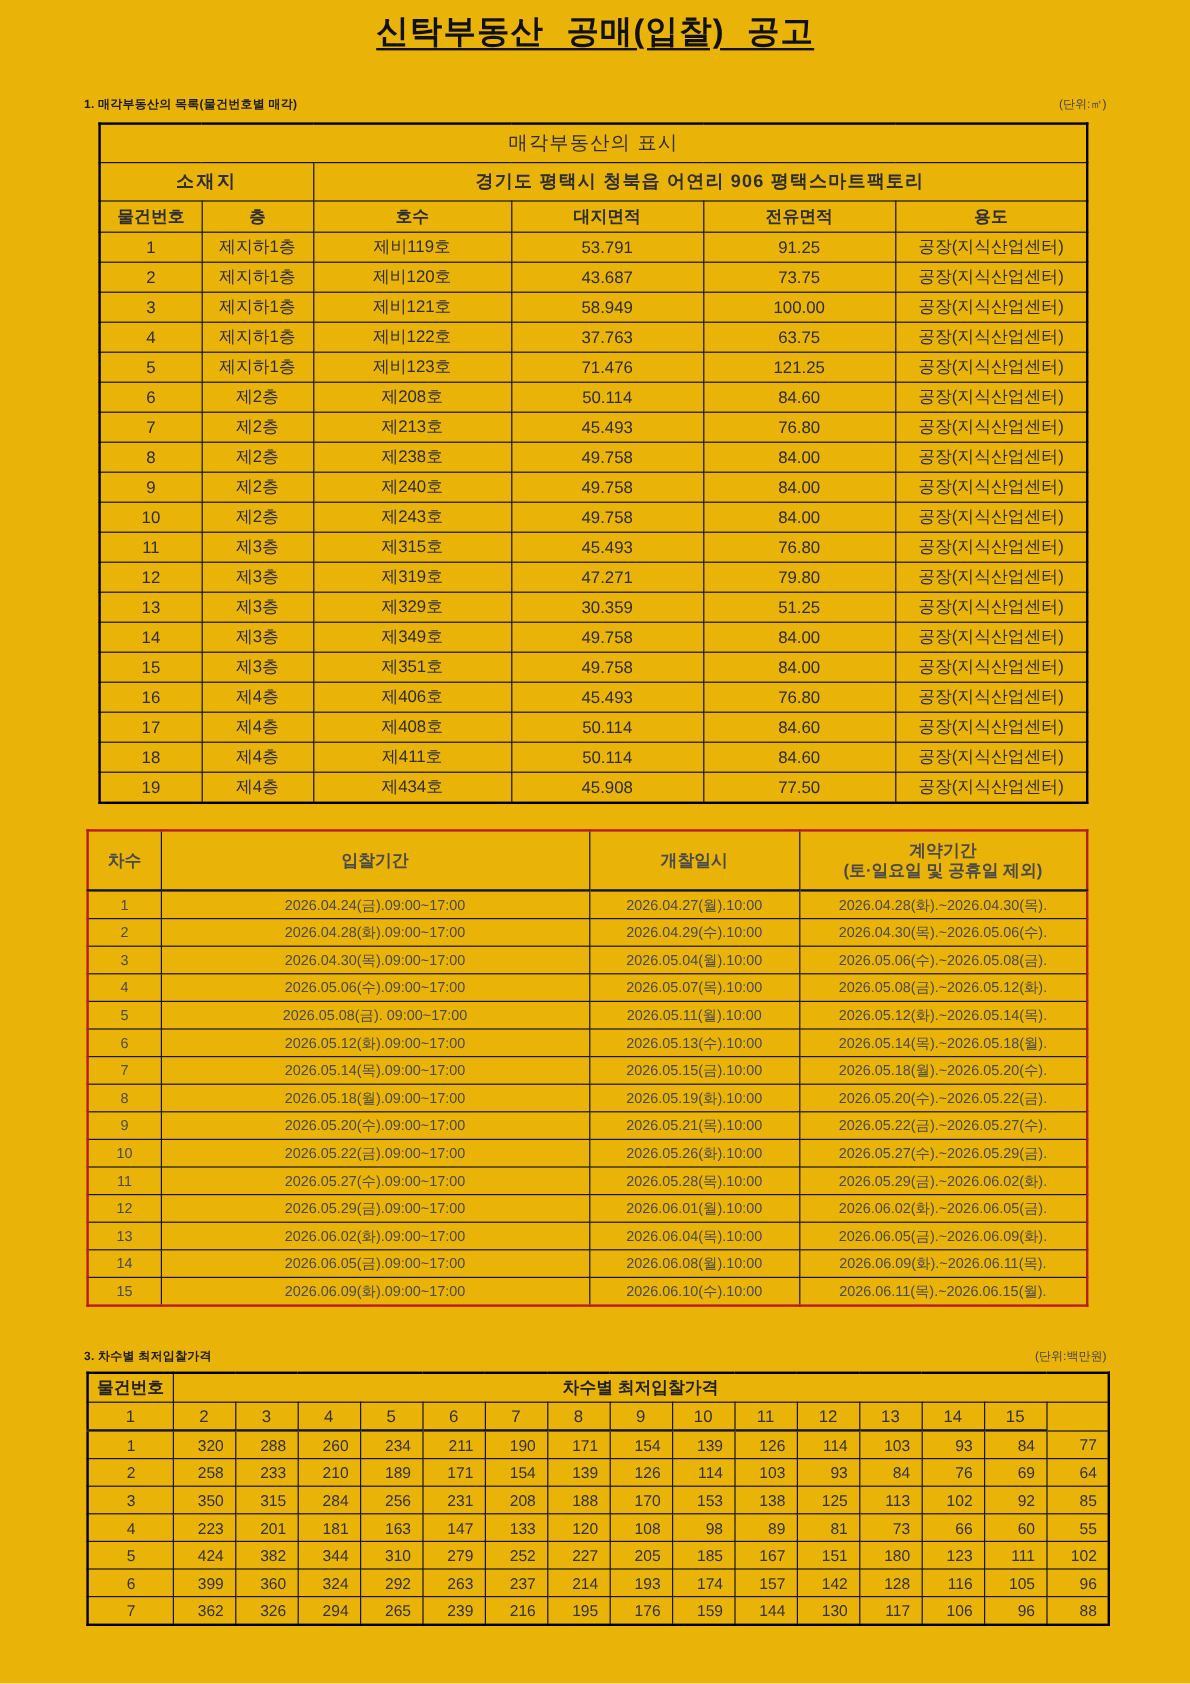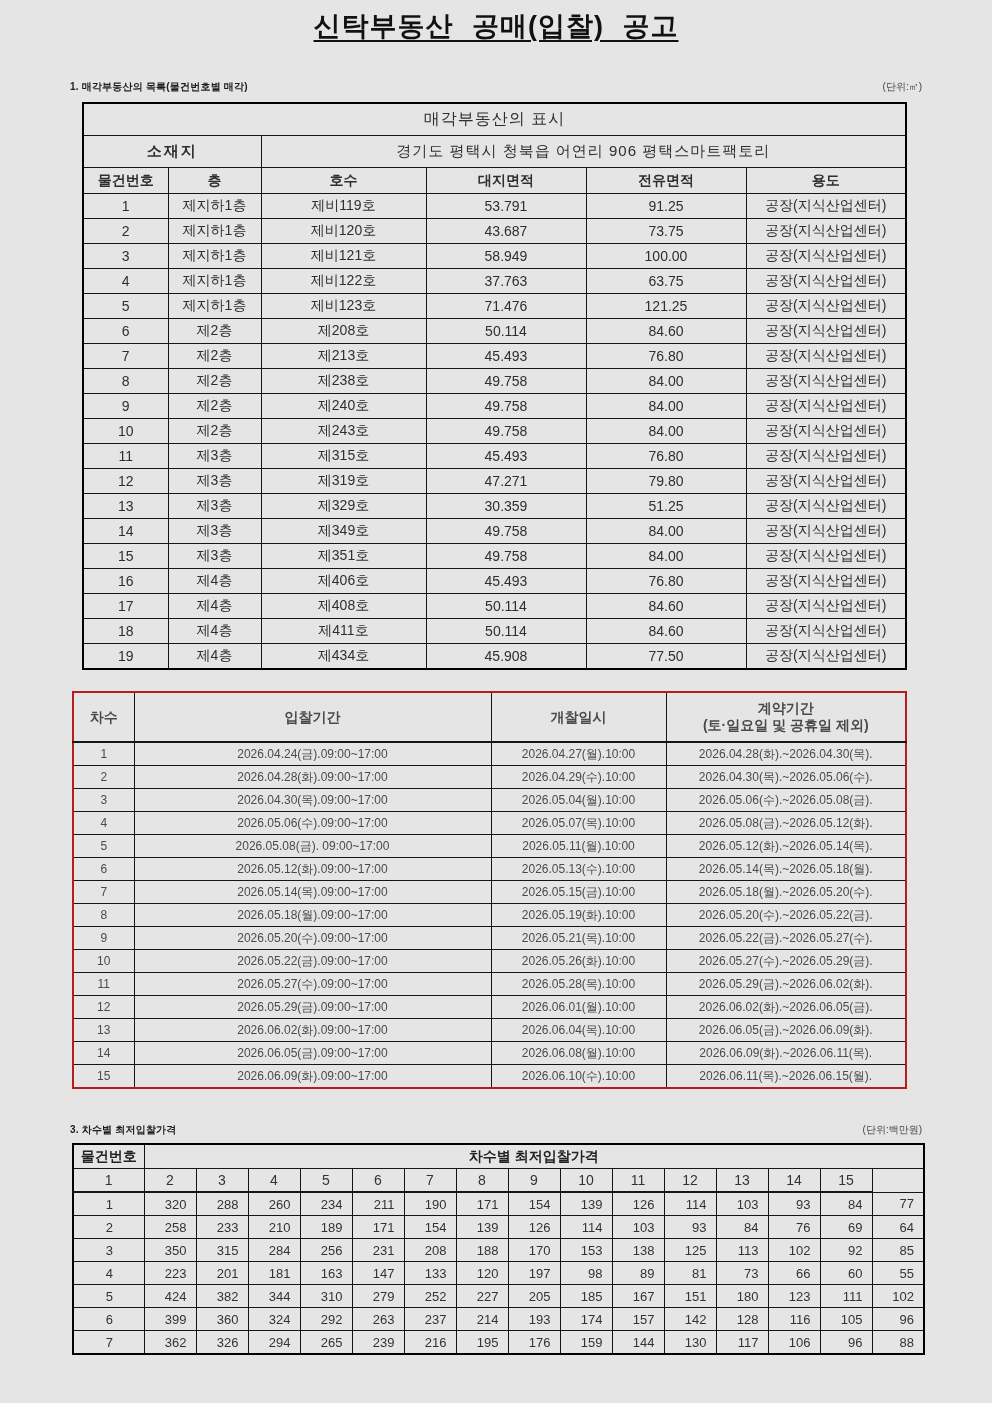--- a/index.html
+++ b/index.html
@@ -1,17 +1,17 @@
 <!DOCTYPE html>
 <html lang="ko"><head>
 <meta charset="utf-8">
 <style>
   html,body { margin:0; padding:0; background:#fff; }
   .page {
-    position:relative; width:992px; height:1403px; background:#e5e5e5;
+    position:relative; width:992px; height:1403px; background:#eab308;
     font-family:"Liberation Sans","DejaVu Sans",sans-serif; color:#222;
     overflow:hidden;
   }
   
   .doc-title { margin-top:8px; text-align:center; }
   .doc-title span {
     font-size:27px; font-weight:bold; color:#111;
     text-decoration:underline; text-decoration-thickness:2px; text-underline-offset:5px;
     word-spacing:10px; letter-spacing:1px;
   }
@@ -27,21 +27,21 @@
   .sec-unit { font-size:10px; color:#444; font-weight:normal; }
   
   table { border-collapse:collapse; table-layout:fixed; }
   td { border:1px solid #151515; overflow:hidden; white-space:nowrap; text-align:center; }
   .thick-b td { border-bottom-width:2px; }
   
   .t1 { margin:8px 0 0 82px; width:823px; border:2px solid #000; }
   .t1 .title-row td { height:29px; font-size:16px; font-weight:normal; letter-spacing:1px; }
   .t1 .loc-row td { height:29px; font-size:15px; }
   .t1 .loc-row .loc-label { font-weight:bold; letter-spacing:2px; }
-  .t1 .loc-row .loc-value { letter-spacing:1px; }
+  .t1 .loc-row .loc-value { letter-spacing:1px;font-weight:bold; }
   .t1 .head-row td { height:23px; font-size:14px; font-weight:bold; }
   .t1 tbody td { height:22px; font-size:14px; color:#2e2e2e; }
   
   .t2 { margin:21px 0 0 72px; width:833px; border:2px solid #b91c1c; }
   .t2 .head-row td { height:46px; font-size:14px; font-weight:bold; line-height:1.2; white-space:normal; }
   .t2 tbody td { height:20px; font-size:12px; color:#4a4a4a; }
   
   .t3 { margin:6px 0 0 72px; width:848px; border:2px solid #000; }
   .t3 .head-row td { height:21px; font-size:14px; font-weight:bold; }
   .t3 .round-row td { height:20px; font-size:14px; color:#333; }
@@ -464,21 +464,21 @@
         </tr>
         <tr>
           <td class="c">4</td>
           <td class="r">223</td>
           <td class="r">201</td>
           <td class="r">181</td>
           <td class="r">163</td>
           <td class="r">147</td>
           <td class="r">133</td>
           <td class="r">120</td>
-          <td class="r">197</td>
+          <td class="r">108</td>
           <td class="r">98</td>
           <td class="r">89</td>
           <td class="r">81</td>
           <td class="r">73</td>
           <td class="r">66</td>
           <td class="r">60</td>
           <td class="r">55</td>
         </tr>
         <tr>
           <td class="c">5</td>

